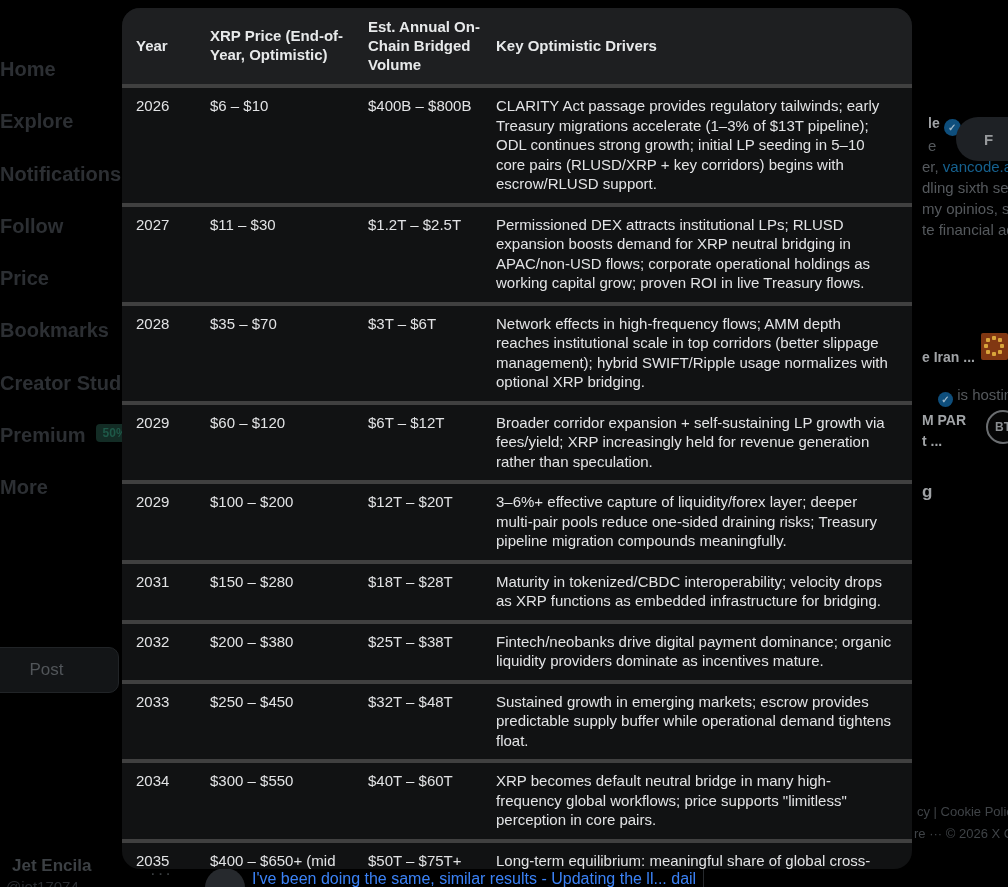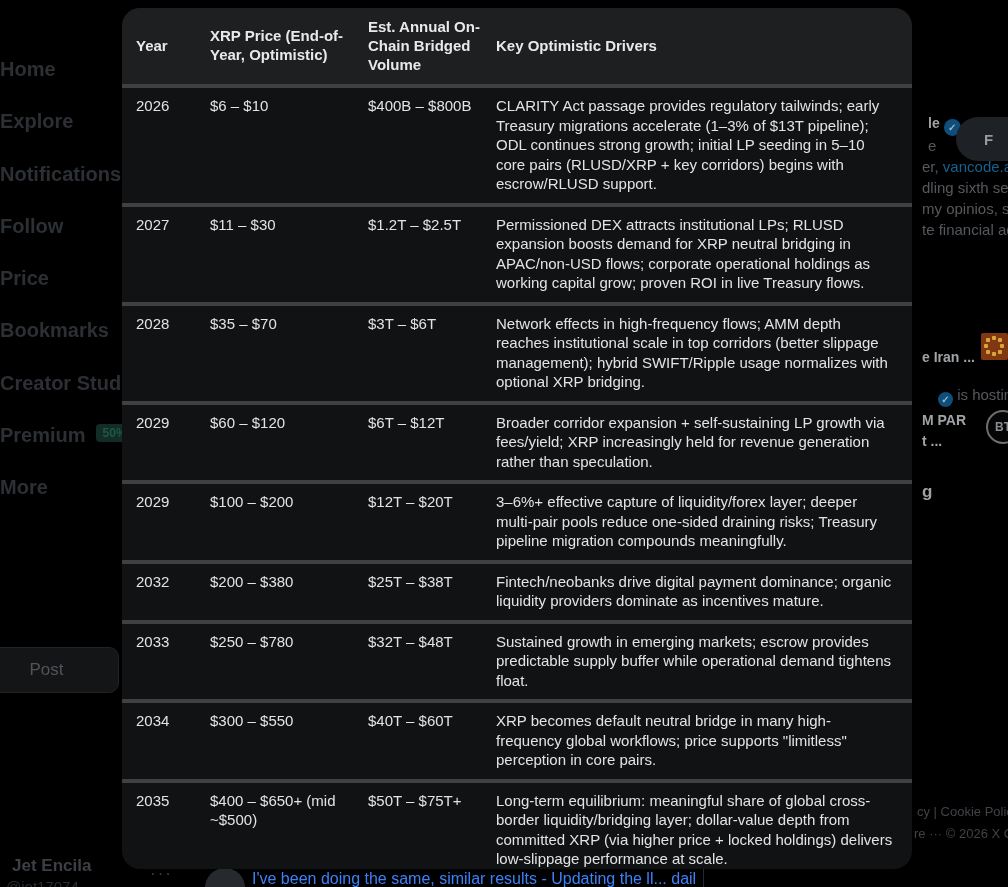--- a/index.html
+++ b/index.html
@@ -142,28 +142,34 @@
           <td class="col2">$6T – $12T</td>
           <td class="col3">Broader corridor expansion + self-sustaining LP growth via fees/yield; XRP increasingly held for revenue generation rather than speculation.</td>
         </tr>
         <tr>
           <td class="col0">2029</td>
           <td class="col1">$100 – $200</td>
           <td class="col2">$12T – $20T</td>
           <td class="col3">3–6%+ effective capture of liquidity/forex layer; deeper multi-pair pools reduce one-sided draining risks; Treasury pipeline migration compounds meaningfully.</td>
         </tr>
         <tr>
+          <td class="col0">2031</td>
+          <td class="col1">$150 – $280</td>
+          <td class="col2">$18T – $28T</td>
+          <td class="col3">Maturity in tokenized/CBDC interoperability; velocity drops as XRP functions as embedded infrastructure for bridging.</td>
+        </tr>
+        <tr>
           <td class="col0">2032</td>
           <td class="col1">$200 – $380</td>
           <td class="col2">$25T – $38T</td>
           <td class="col3">Fintech/neobanks drive digital payment dominance; organic liquidity providers dominate as incentives mature.</td>
         </tr>
         <tr>
           <td class="col0">2033</td>
-          <td class="col1">$250 – $780</td>
+          <td class="col1">$250 – $450</td>
           <td class="col2">$32T – $48T</td>
           <td class="col3">Sustained growth in emerging markets; escrow provides predictable supply buffer while operational demand tightens float.</td>
         </tr>
         <tr>
           <td class="col0">2034</td>
           <td class="col1">$300 – $550</td>
           <td class="col2">$40T – $60T</td>
           <td class="col3">XRP becomes default neutral bridge in many high-frequency global workflows; price supports "limitless" perception in core pairs.</td>
         </tr>
         <tr>

